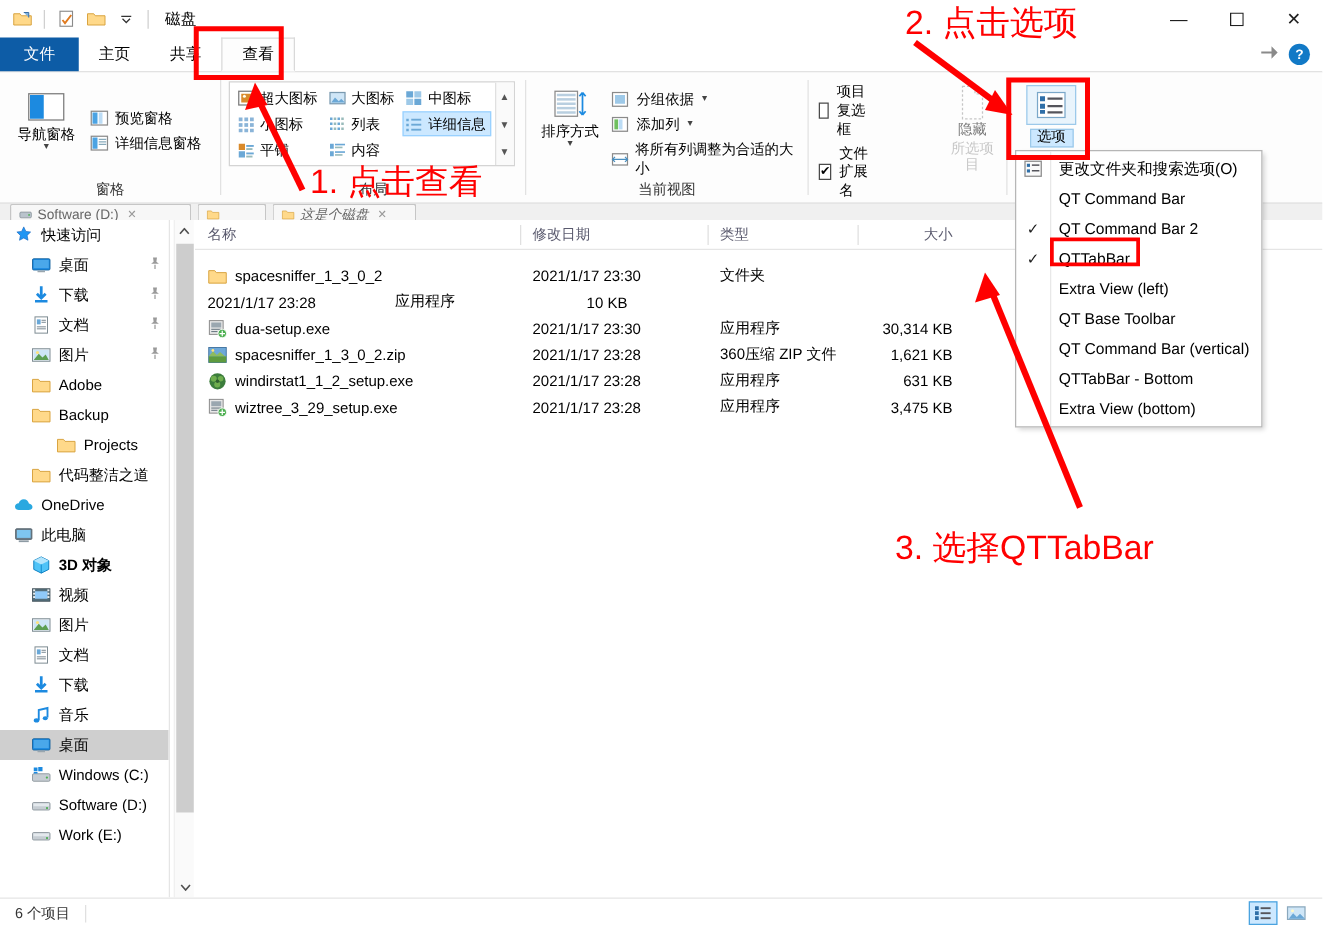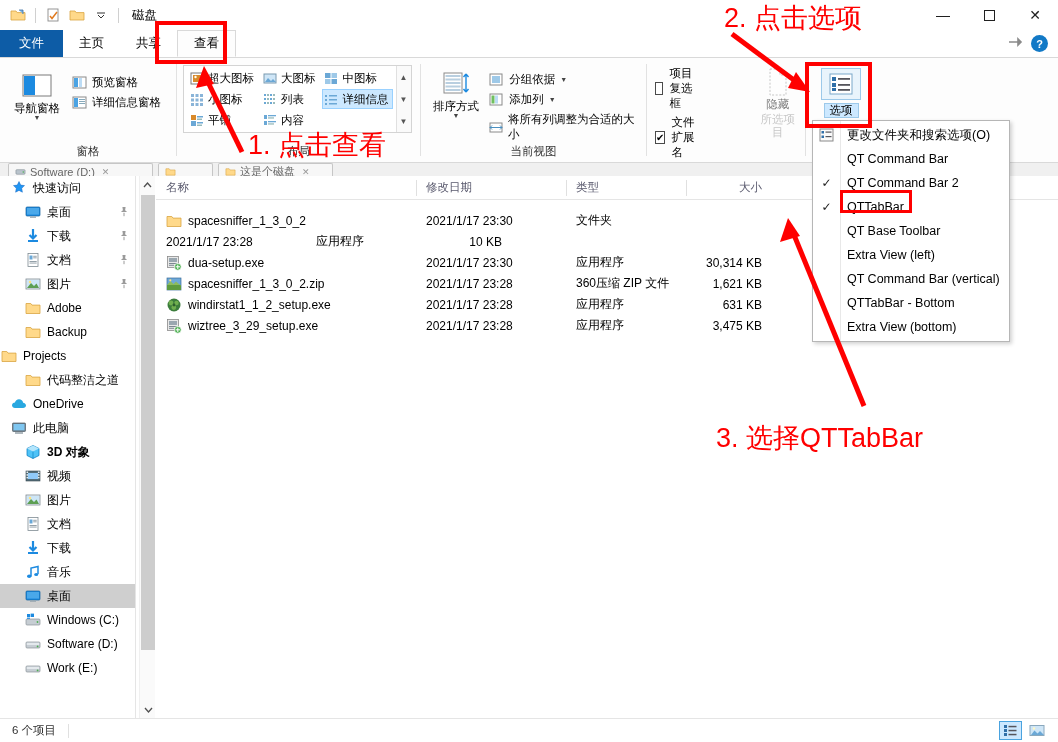--- a/index.html
+++ b/index.html
@@ -234,21 +234,21 @@
       <div class="bigbtn" style="margin-top:8px;">
         <div class="ico">
           <svg width="34" height="26" viewBox="0 0 34 26">
               <rect x="3" y="2" width="28" height="21" fill="#fff" stroke="#7a7a7a"></rect>
               <rect x="4" y="3" width="11" height="19" fill="#1c8ae0"></rect>
             </svg>
         </div>
         <div class="lbl">导航窗格</div>
         <div class="caret">▼</div>
       </div>
-      <div class="smallcol" style="margin-top:8px;">
+      <div class="smallcol" style="margin-top:20px;">
         <div class="smallbtn">
           <span class="ico">
             <svg width="15" height="13" viewBox="0 0 15 13">
                 <rect x="1" y="1" width="13" height="11" fill="#fff" stroke="#8a8a8a"></rect>
                 <rect x="2" y="2" width="4" height="9" fill="#4ba3e3"></rect>
                 <rect x="7" y="2" width="3" height="9" fill="#bcdcf5"></rect>
               </svg>
           </span>
           <span>预览窗格</span>
         </div>
@@ -520,21 +520,21 @@
       </svg>
     <span>Software (D:)</span>
     <span class="x">✕</span>
   </div>
   <div class="ttab" style="left:158px;width:55px;">
     <svg width="11" height="11" viewBox="0 0 12 12">
         <path d="M1 3h3.5l1 1.3H11V10H1z" fill="#ffd98a" stroke="#d9a441" stroke-width=".6"></path>
       </svg>
     <span></span>
   </div>
-  <div class="ttab" style="left:218px;width:115px;">
+  <div class="ttab" style="left:218px;width:115px;font-style:italic;">
     <svg width="11" height="11" viewBox="0 0 12 12">
         <path d="M1 3h3.5l1 1.3H11V10H1z" fill="#ffd98a" stroke="#d9a441" stroke-width=".6"></path>
       </svg>
     <span>这是个磁盘</span>
     <span class="x">✕</span>
   </div>
 </div>
 
 <div class="content">
 
@@ -617,21 +617,21 @@
         <span>Adobe</span>
       </div>
       <div class="navitem" style="padding-left: 24px;">
         <span class="nico">
           <svg width="16" height="16" viewBox="0 0 16 16">
             <path d="M1 3.5h4.8l1.2 1.6H15V13.5H1z" fill="#ffd98a" stroke="#d9a441" stroke-width=".8"></path>
           </svg>
         </span>
         <span>Backup</span>
       </div>
-      <div class="navitem" style="">
+      <div class="navitem" style="padding-left: 24px; margin-left: 20px;">
         <span class="nico">
           <svg width="16" height="16" viewBox="0 0 16 16">
             <path d="M1 3.5h4.8l1.2 1.6H15V13.5H1z" fill="#ffd98a" stroke="#d9a441" stroke-width=".8"></path>
           </svg>
         </span>
         <span>Projects</span>
       </div>
       <div class="navitem" style="padding-left: 24px;">
         <span class="nico">
           <svg width="16" height="16" viewBox="0 0 16 16">
@@ -945,25 +945,25 @@
     <div class="mitem">
       <span class="mchk">✓</span>
       <span class="mlbl">QT Command Bar 2</span>
     </div>
     <div class="mitem">
       <span class="mchk">✓</span>
       <span class="mlbl">QTTabBar</span>
     </div>
     <div class="mitem">
       <span class="mchk"></span>
-      <span class="mlbl">QT Base Toolbar</span>
+      <span class="mlbl">Extra View (left)</span>
     </div>
     <div class="mitem">
       <span class="mchk"></span>
-      <span class="mlbl">Extra View (left)</span>
+      <span class="mlbl">QT Base Toolbar</span>
     </div>
     <div class="mitem">
       <span class="mchk"></span>
       <span class="mlbl">QT Command Bar (vertical)</span>
     </div>
     <div class="mitem">
       <span class="mchk"></span>
       <span class="mlbl">QTTabBar - Bottom</span>
     </div>
     <div class="mitem">

